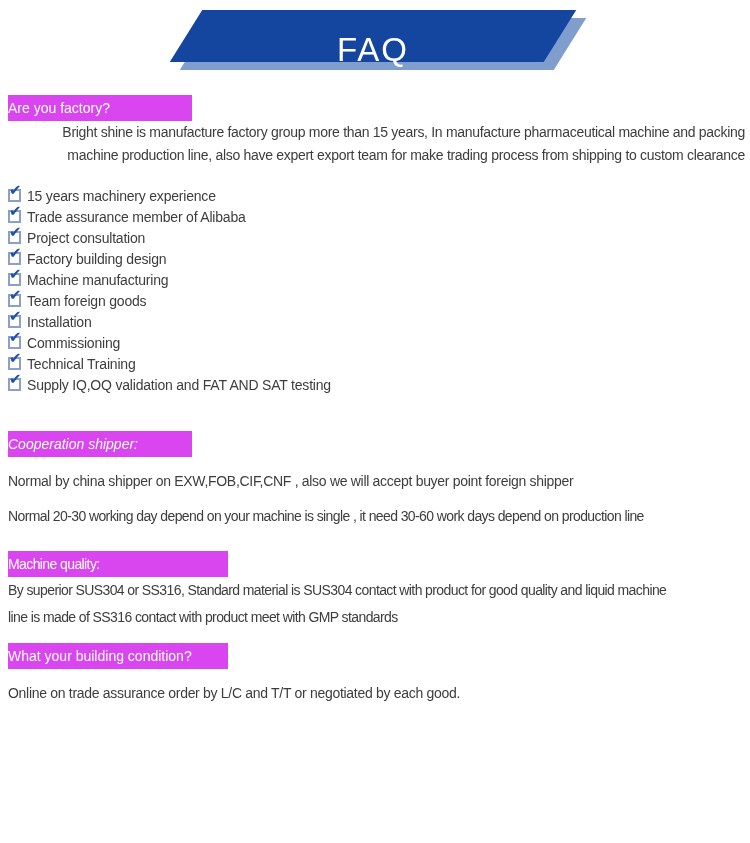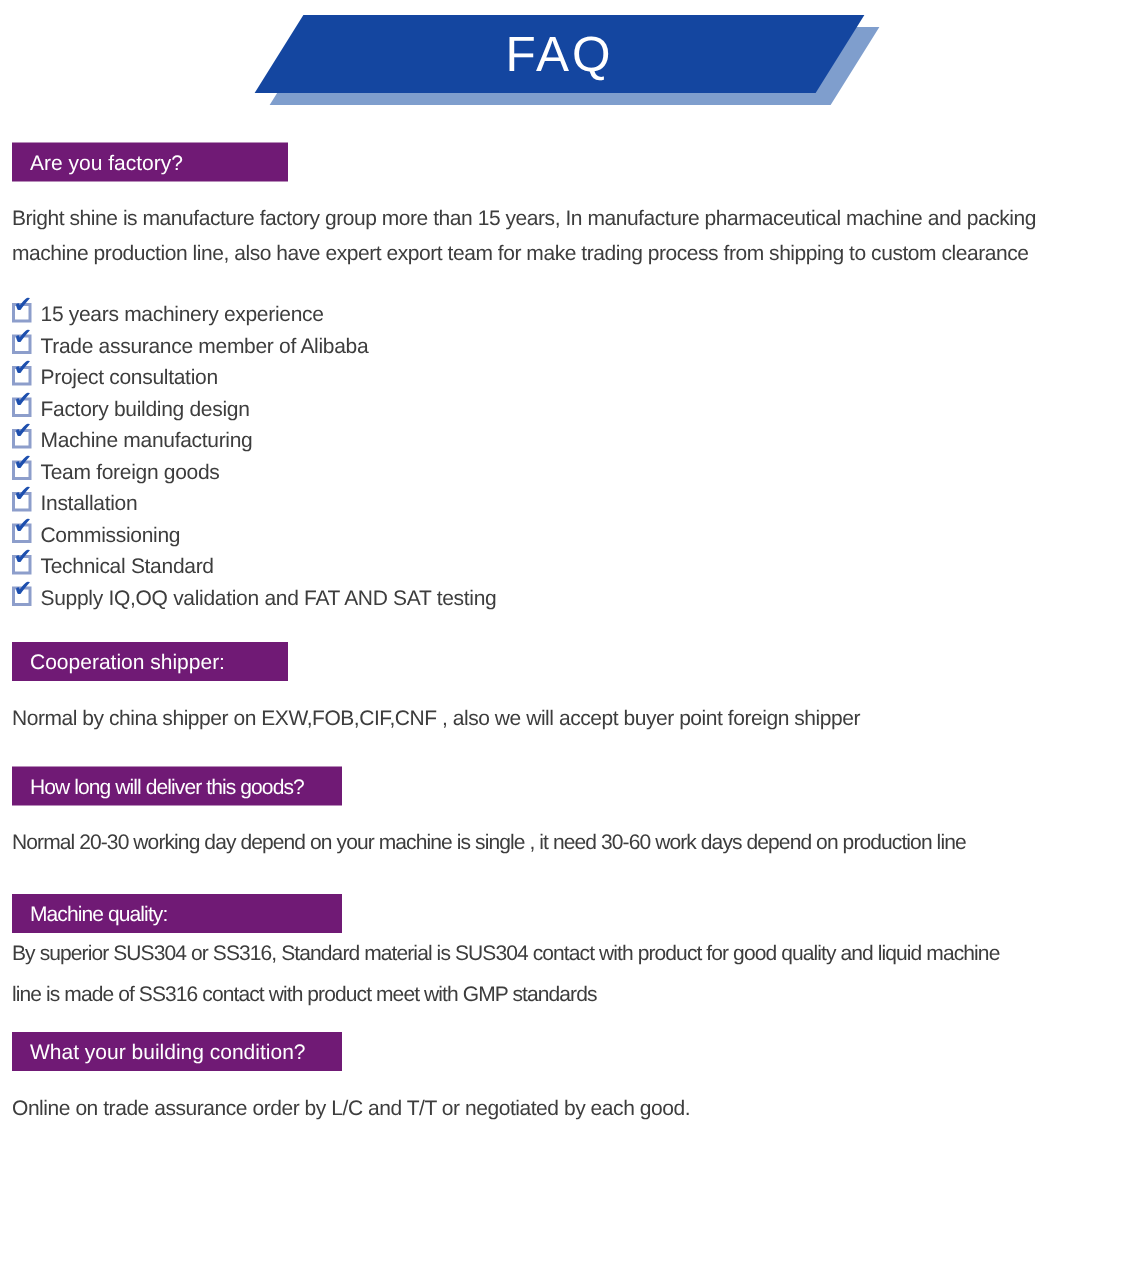--- a/index.html
+++ b/index.html
@@ -19,50 +19,50 @@
     background: #7f9ecd;
     transform: skewX(-32deg);
   }
   .banner-face {
     position: absolute; left: 186px; top: 10px;
     width: 374px; height: 52px;
     background: #1446a0;
     transform: skewX(-32deg);
   }
   .banner-title {
-    position: absolute; left: 186px; top: 10px;
+    position: absolute; left: 186px; top: 24px;
     width: 374px; height: 52px; line-height: 51px;
     text-align: center;
     color: #ffffff; font-size: 33px; letter-spacing: 2px;
   }
 
   
   .content { padding: 0 5px 0 8px; }
 
   .bar {
     height: 26px; line-height: 26px;
-    background: #701a75; color: #ffffff;
-    font-size: 14px; padding-left: 12px;
+    background: #d946ef; color: #ffffff;
+    font-size: 14px; 
     overflow: hidden; white-space: nowrap;
   }
   .bar.w-narrow { width: 184px; }
   .bar.w-wide   { width: 220px; }
 
   p.body-text {
     font-size: 14px; color: #3d3d3d;
     letter-spacing: -0.3px;
     white-space: nowrap;
   }
   .line { white-space: nowrap; }
 
   .mt-banner   { margin-top: 25px; }
-  .para-1      { margin-top: 13px; line-height: 23px; }
+  .para-1      { line-height: 23px; text-align: right; }
   .bar-2       { margin-top: 20px; }
   .checklist   { margin-top: 18px; list-style: none; }
-  .bar-3       { margin-top: 20px; }
+  .bar-3       { margin-top: 36px; font-style: italic; }
   .para-single { margin-top: 13px; line-height: 22px; }
   .bar-4       { margin-top: 22px; }
   .bar-5       { margin-top: 24px; }
   .para-5      { line-height: 27px; }
   .bar-6       { margin-top: 12px; }
 
   .condensed .bar, p.condensed { letter-spacing: -0.6px; }
 
   .checklist li {
     height: 21px; display: flex; align-items: center;
@@ -150,38 +150,37 @@
         <li>
             <span class="checkbox">
               <span class="tick">✔</span>
             </span>
             <span>Commissioning</span>
           </li>
         <li>
             <span class="checkbox">
               <span class="tick">✔</span>
             </span>
-            <span>Technical Standard</span>
+            <span>Technical Training</span>
           </li>
         <li>
             <span class="checkbox">
               <span class="tick">✔</span>
             </span>
             <span>Supply IQ,OQ validation and FAT AND SAT testing</span>
           </li>
       </ul>
     </section>
 
     <section>
       <div class="bar w-narrow bar-3">Cooperation shipper:</div>
       <p class="body-text para-single">Normal by china shipper on EXW,FOB,CIF,CNF , also we will accept buyer point foreign shipper</p>
     </section>
 
     <section class="condensed">
-      <div class="bar w-wide bar-4">How long will deliver this goods?</div>
       <p class="body-text para-single condensed">Normal 20-30 working day depend on your machine is single , it need 30-60 work days depend on production line</p>
     </section>
 
     <section class="condensed">
       <div class="bar w-wide bar-5">Machine quality:</div>
       <p class="body-text para-5 condensed">
         <span class="line">By superior SUS304 or SS316, Standard material is SUS304 contact with product for good quality and  liquid machine</span><br>
         <span class="line">line is made of SS316 contact with product meet with GMP standards</span>
       </p>
     </section>

